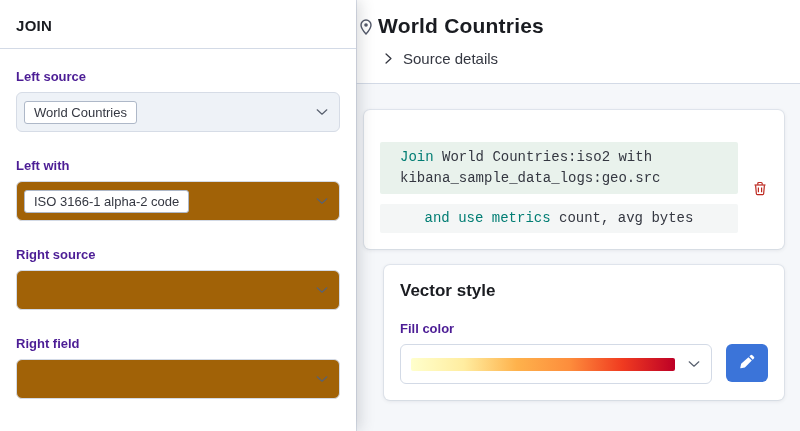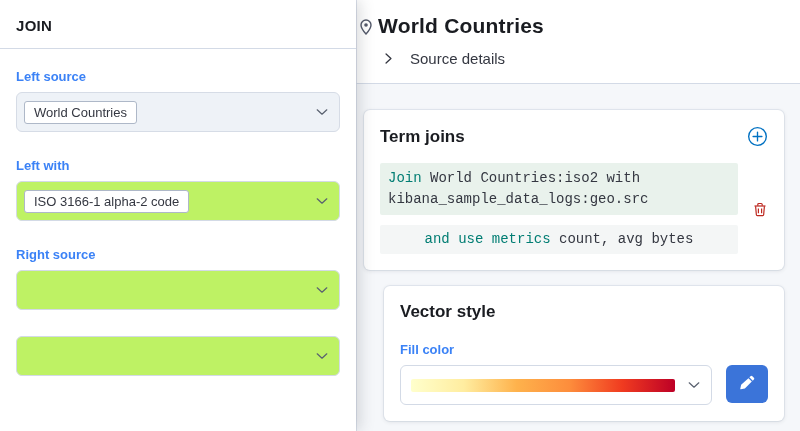--- a/index.html
+++ b/index.html
@@ -5,58 +5,58 @@
   * { margin:0; padding:0; box-sizing:border-box; }
   html,body { width:800px; height:431px; overflow:hidden; background:#fff;
               font-family:"Liberation Sans", sans-serif; color:#343741; }
   .page { position:relative; width:800px; height:431px; }
 
   
   .content { position:absolute; left:356px; top:0; right:0; bottom:0; background:#f5f7fa; }
   .content-header { background:#fff; padding:14px 16px 14px 0; border-bottom:1px solid #d3dae6; position:relative; }
   .layer-icon { position:absolute; left:2px; top:18px; }
   .layer-title { font-size:21px; font-weight:700; color:#1a1c21; margin-left:22px; letter-spacing:.2px; }
-  .source-details { display:inline-flex; align-items:center; gap:15px; margin:12px 0 0 26px;
+  .source-details { display:inline-flex; align-items:center; gap:8px; margin:12px 0 0 26px;
                     font-size:15px; color:#343741; cursor:pointer; }
 
   .card { background:#fff; border-radius:6px; margin:26px 16px 16px 8px; padding:16px;
           box-shadow:0 1px 4px rgba(52,55,65,.12), 0 0 0 1px rgba(211,218,230,.45); }
   .card + .card { margin-top:16px;margin-left:28px; }
   .card-head { display:flex; align-items:center; justify-content:space-between; }
   .card-title { font-size:17px; font-weight:700; color:#1a1c21; }
   .icon-btn { background:none; border:none; cursor:pointer; padding:0; line-height:0; }
 
   .expression { position:relative; margin-top:16px; padding-right:30px;
                 font-family:"Liberation Mono", monospace; font-size:14px; line-height:21px; }
-  .expr-join { background:#e9f2ec; padding:5px 8px; white-space:pre-wrap; word-break:break-word;
+  .expr-join { background:#e9f2ec; padding:5px 20px; white-space:pre-wrap; word-break:break-word;
                border-radius:2px; cursor:pointer; }
   .expr-metrics { background:#f4f6f6; padding:4px 8px; margin-top:10px; white-space:pre-wrap;
                   border-radius:2px; cursor:pointer;text-align:center; }
   .kw { color:#017d73; }
   .trash-btn { position:absolute; right:0; top:38px; }
 
-  .form-label { display:block; font-size:13px; font-weight:700; color:#3b82f6; }
+  .form-label { display:block; font-size:13px; font-weight:700; color:#4c1d95; }
   .vs-label { margin-top:20px; }
   .color-row { display:flex; align-items:flex-start; gap:14px; margin-top:8px; }
   .gradient-select { flex:1; max-width:324px; height:40px; background:#fff; border:1px solid #d3dae6;
                      border-radius:6px; display:flex; align-items:center; padding:0 10px; position:relative;
                      cursor:pointer; }
   .gradient { flex:1; height:13px; border-radius:2px; margin-right:26px; }
   .select-chevron { position:absolute; right:10px; top:50%; transform:translateY(-50%); line-height:0; }
   .edit-btn { width:42px; height:38px; border:none; border-radius:6px; cursor:pointer;
               display:flex; align-items:center; justify-content:center; background:#3b74d9; }
 
   
   .flyout { position:absolute; left:0; top:0; width:356px; height:431px; background:#fff; z-index:5;
             box-shadow:4px 0 14px rgba(52,55,65,.18), 1px 0 0 rgba(211,218,230,.8); }
   .flyout-header { padding:17px 16px 14px; border-bottom:1px solid #d3dae6; }
   .flyout-title { font-size:15px; font-weight:700; color:#1a1c21; letter-spacing:.3px; }
   .flyout-body { padding:20px 16px; }
   .form-row + .form-row { margin-top:26px; }
-  .combo { margin-top:8px; height:40px; border:1px solid #d3dae6; border-radius:6px; background:#bef264;
+  .combo { margin-top:8px; height:40px; border:1px solid #d3dae6; border-radius:6px; background:#a16207;
            display:flex; align-items:center; padding:0 32px 0 7px; position:relative; cursor:pointer; }
   .combo.filled { background:#eef2f7; border-color:#d6dce6; }
   .token { display:inline-block; background:#fff; border:1px solid #aeb8c8; border-radius:3px;
            padding:3px 9px; font-size:13px; color:#343741; white-space:nowrap; }
   .combo-chevron { position:absolute; right:10px; top:50%; transform:translateY(-50%); line-height:0; }
 </style>
 </head>
 <body>
 
 <div class="page">
@@ -75,31 +75,20 @@
         <span style="line-height:0;">
           <svg width="13" height="13" viewBox="0 0 16 16">
               <path d="M5 2.5l6 5.5-6 5.5" fill="none" stroke="#343741" stroke-width="1.6" stroke-linecap="round" stroke-linejoin="round"></path>
             </svg>
         </span>
         <span>Source details</span>
       </div>
     </div>
 
     <div class="card">
-      <div class="card-head">
-        <h3 class="card-title">Term joins</h3>
-        <button class="icon-btn" title="">
-          <span>
-            <svg width="21" height="21" viewBox="0 0 20 20">
-                <circle cx="10" cy="10" r="8.4" fill="none" stroke="#0071c2" stroke-width="1.3"></circle>
-                <path d="M10 5.8v8.4M5.8 10h8.4" stroke="#0071c2" stroke-width="1.3" stroke-linecap="round"></path>
-              </svg>
-          </span>
-        </button>
-      </div>
 
       <div class="expression">
         <div class="expr-join"><span class="kw">Join</span><span> World Countries:iso2 with kibana_sample_data_logs:geo.src</span></div>
         <div class="expr-metrics"><span class="kw">and use metrics</span><span> count, avg bytes</span></div>
         <button class="icon-btn trash-btn">
           <span>
             <svg width="16" height="17" viewBox="0 0 16 16" fill="none" stroke="#bd271e" stroke-width="1.2">
                 <path d="M2.5 4.5h11"></path>
                 <path d="M5.8 4.3V3a1 1 0 0 1 1-1h2.4a1 1 0 0 1 1 1v1.3"></path>
                 <path d="M3.6 4.7l.75 8.6a1 1 0 0 0 1 .9h5.3a1 1 0 0 0 1-.9l.75-8.6"></path>
@@ -169,20 +158,21 @@
         <div class="combo">
           <span class="combo-chevron">
             <svg width="14" height="14" viewBox="0 0 16 16">
                 <path d="M2.5 5.5l5.5 5 5.5-5" fill="none" stroke="#5a6270" stroke-width="1.4" stroke-linecap="round" stroke-linejoin="round"></path>
               </svg>
           </span>
         </div>
       </div>
 
       <div class="form-row">
+        <label class="form-label">Right field</label>
         <div class="combo">
           <span class="combo-chevron">
             <svg width="14" height="14" viewBox="0 0 16 16">
                 <path d="M2.5 5.5l5.5 5 5.5-5" fill="none" stroke="#5a6270" stroke-width="1.4" stroke-linecap="round" stroke-linejoin="round"></path>
               </svg>
           </span>
         </div>
       </div>
 
     </div>

